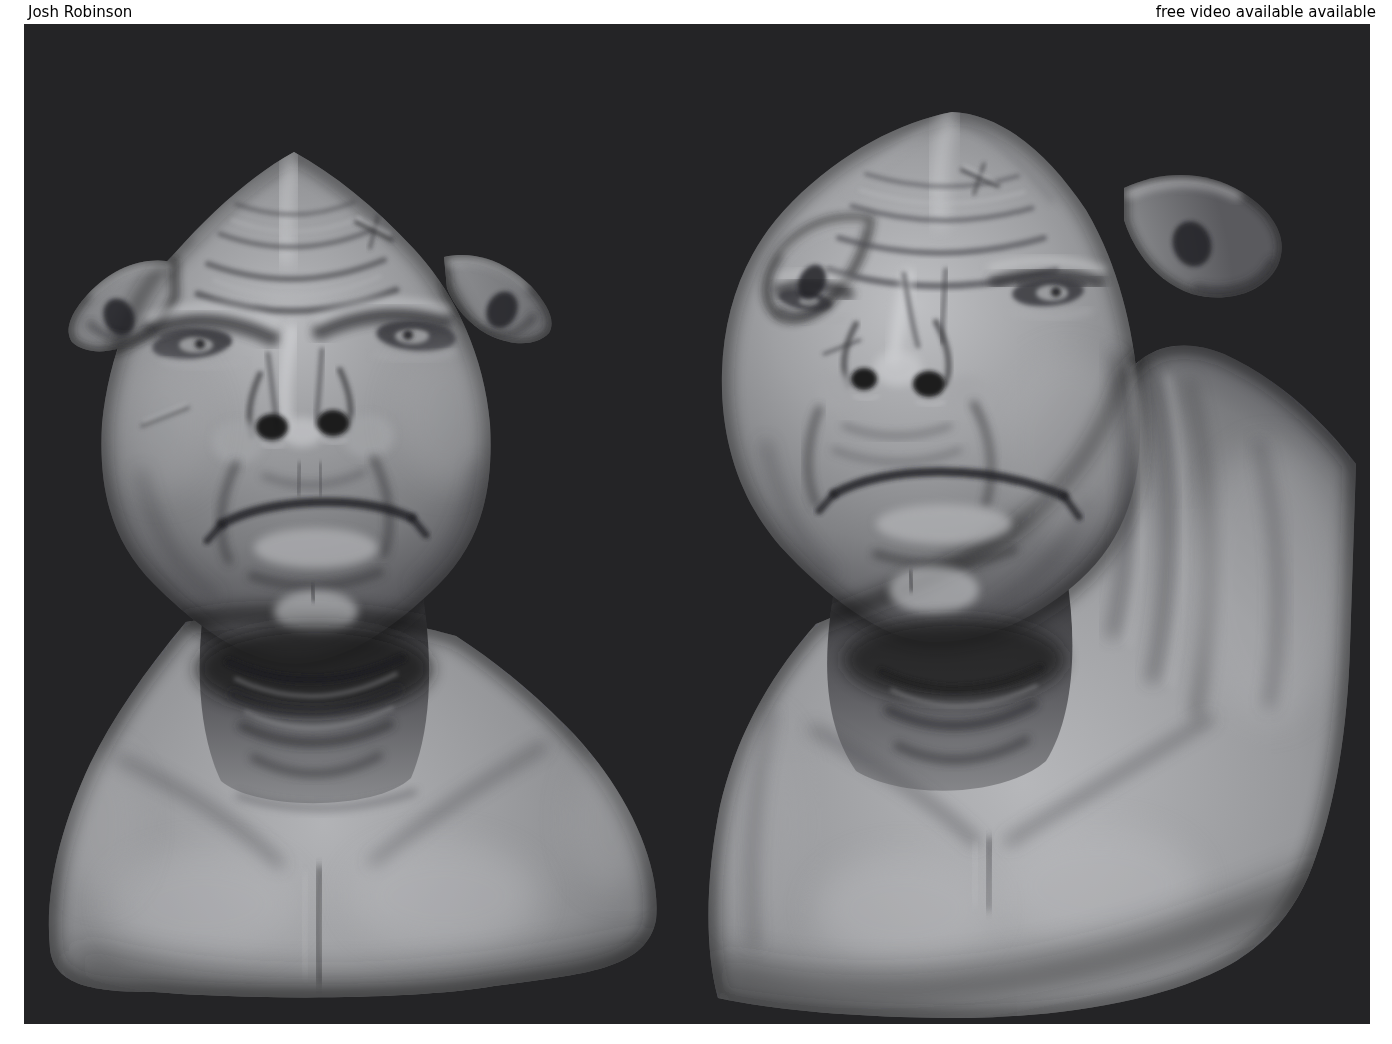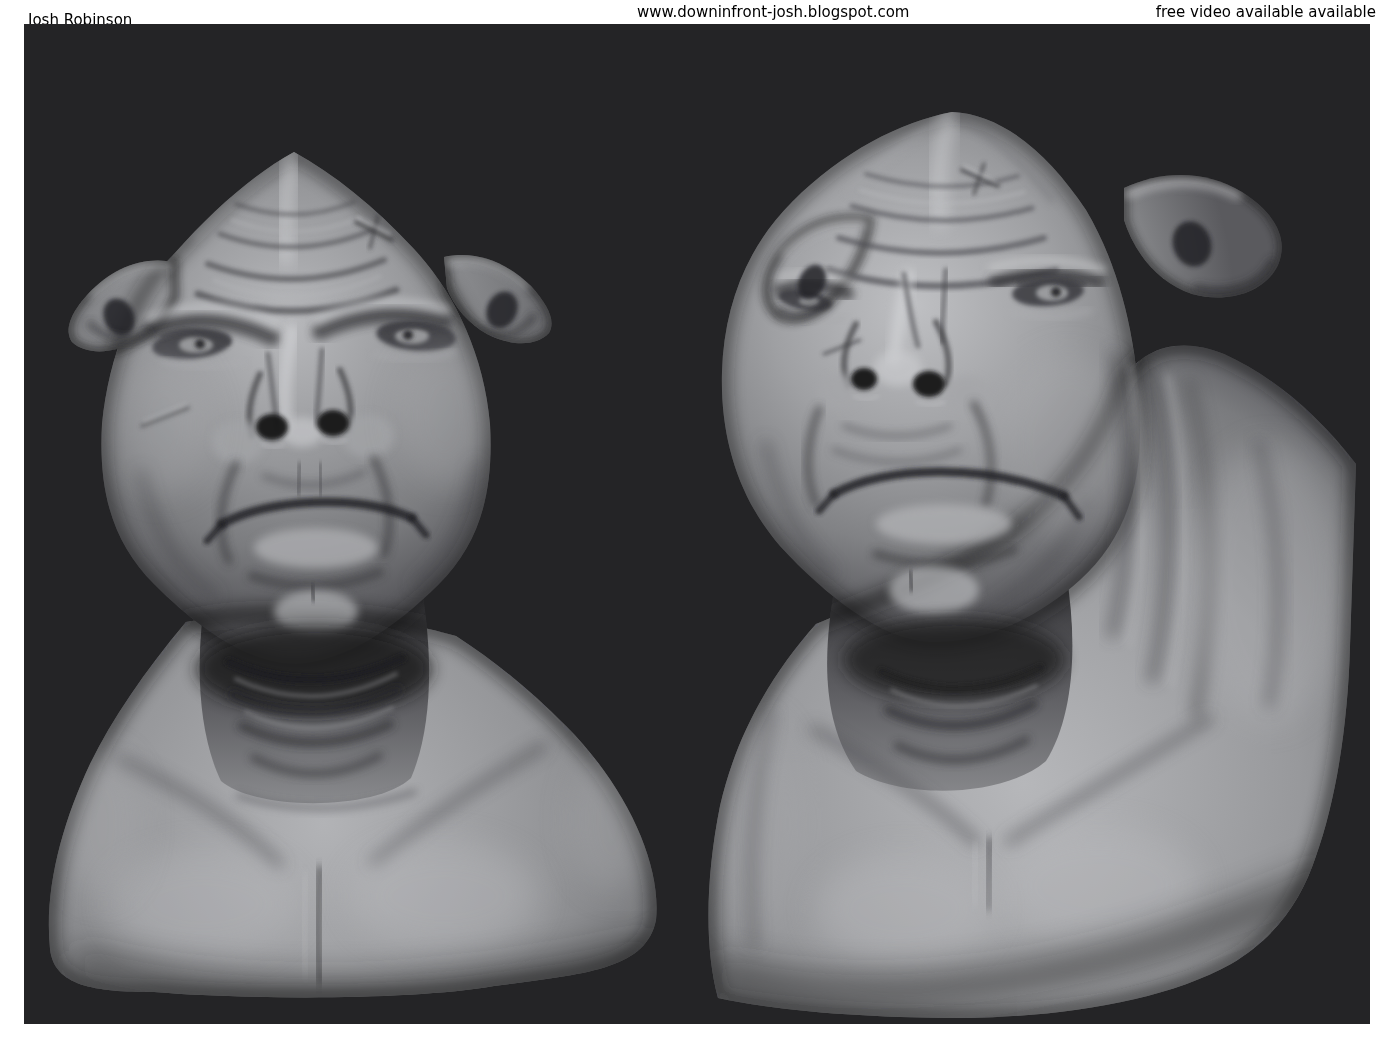--- a/index.html
+++ b/index.html
@@ -9,35 +9,34 @@
   body{
     width:1392px;height:1044px;position:relative;overflow:hidden;
     background:var(--page-bg);
     font-family:"DejaVu Sans","Liberation Sans",sans-serif;
   }
   .header{
     position:absolute;left:0;top:0;width:100%;height:24px;
     background:var(--page-bg);color:var(--header-text);
     font-size:15px;line-height:24px;white-space:nowrap;
   }
-  .header .artist{position:absolute;left:28px;top:8px;}
+  .header .artist{position:absolute;left:28px;top:0;}
   .header .website{position:absolute;left:637px;top:0;}
   .header .note{position:absolute;right:16px;top:0;}
   .canvas{
     position:absolute;left:24px;top:24px;width:1346px;height:1000px;
     background:var(--canvas-bg);
   }
   svg{display:block;}
 </style>
 </head>
 <body>
 
 <div class="header">
   <span class="artist">Josh Robinson</span>
-  <span class="website">www.downinfront-josh.blogspot.com</span>
   <span class="note">free video available available</span>
 </div>
 
 <div class="canvas">
 <svg width="1346" height="1000" viewBox="0 0 1346 1000" xmlns="http://www.w3.org/2000/svg">
 <defs>
   <filter id="f2" x="-40%" y="-40%" width="180%" height="180%">
           <feGaussianBlur stdDeviation="2"></feGaussianBlur>
         </filter>
   <filter id="f4" x="-60%" y="-60%" width="220%" height="220%">

